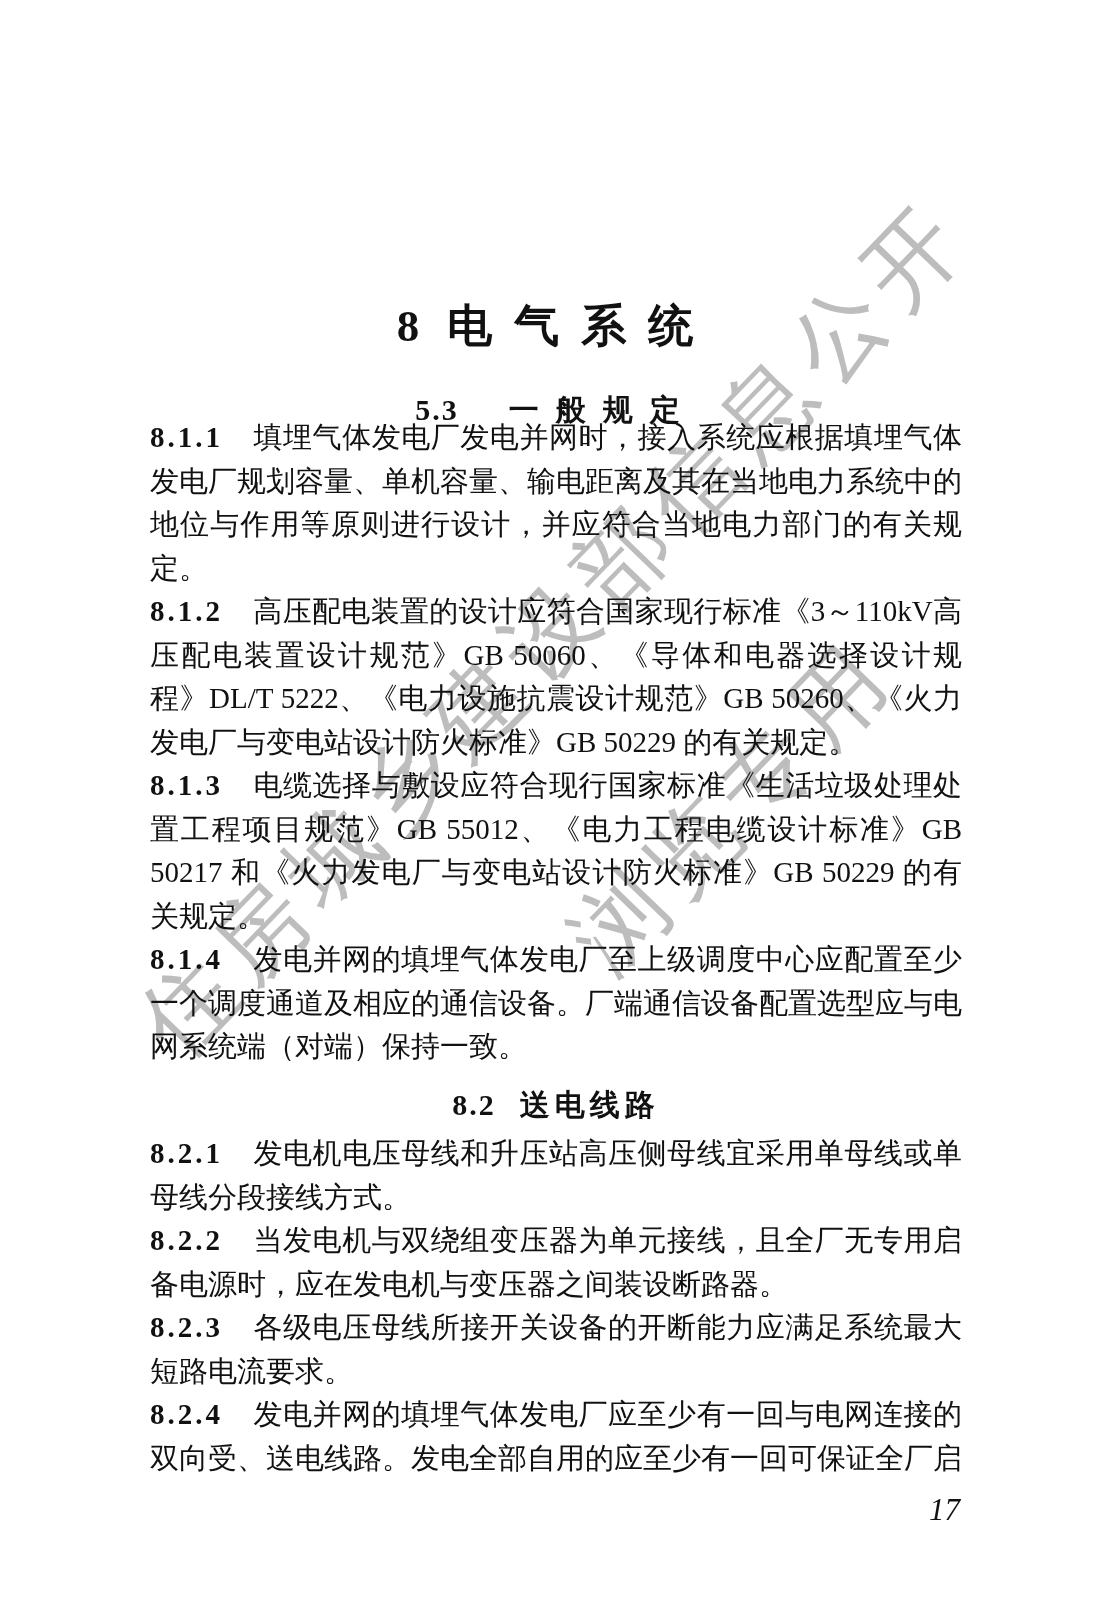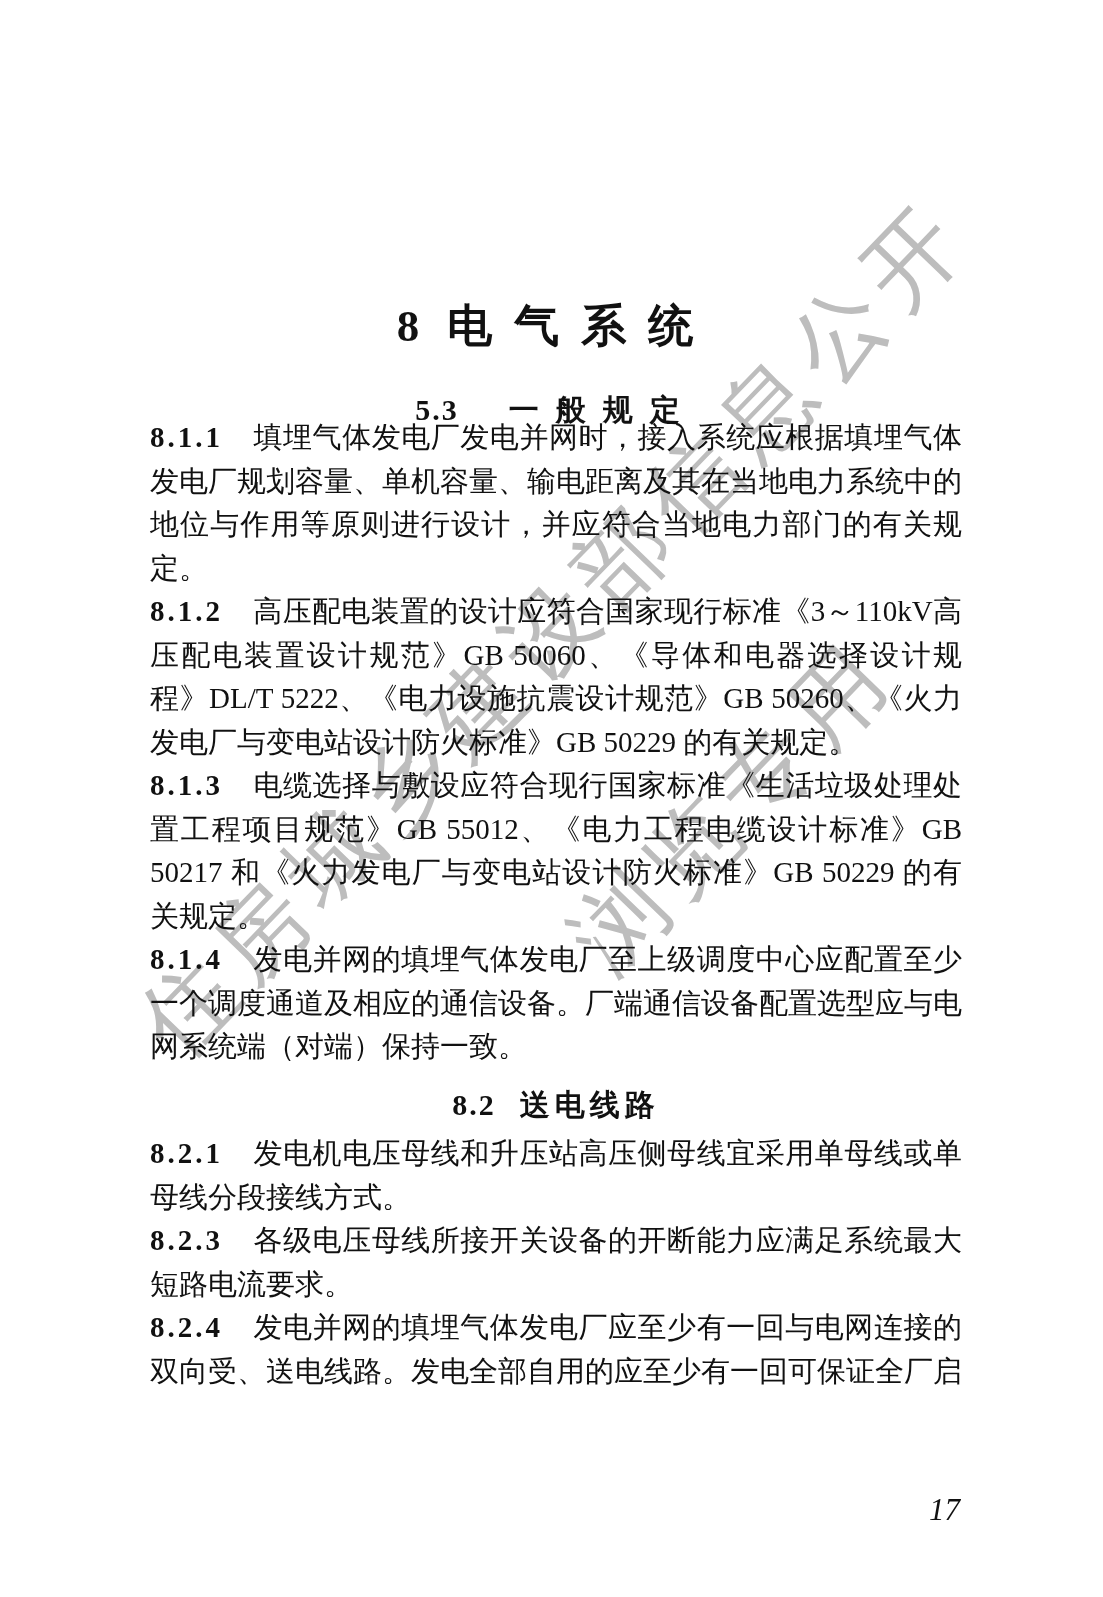--- a/index.html
+++ b/index.html
@@ -117,20 +117,23 @@
 
   <h2 class="col section-heading" id="section2-heading">
     <span class="num">8.2</span><span class="ttl">送电线路</span>
   </h2>
 
   <div class="col body-block" id="body2">
     <p class="clause">
       <span class="clause-num">8.2.1</span><span class="clause-text">发电机电压母线和升压站高压侧母线宜采用单母线或单母线分段接线方式。</span>
     </p>
     <p class="clause">
+      <span class="clause-num">8.2.2</span><span class="clause-text">当发电机与双绕组变压器为单元接线，且全厂无专用启备电源时，应在发电机与变压器之间装设断路器。</span>
+    </p>
+    <p class="clause">
       <span class="clause-num">8.2.3</span><span class="clause-text">各级电压母线所接开关设备的开断能力应满足系统最大短路电流要求。</span>
     </p>
     <p class="clause runover">
       <span class="clause-num">8.2.4</span><span class="clause-text">发电并网的填埋气体发电厂应至少有一回与电网连接的双向受、送电线路。发电全部自用的应至少有一回可保证全厂启</span>
     </p>
   </div>
 
   <div id="page-number">17</div>
 
 </div>

